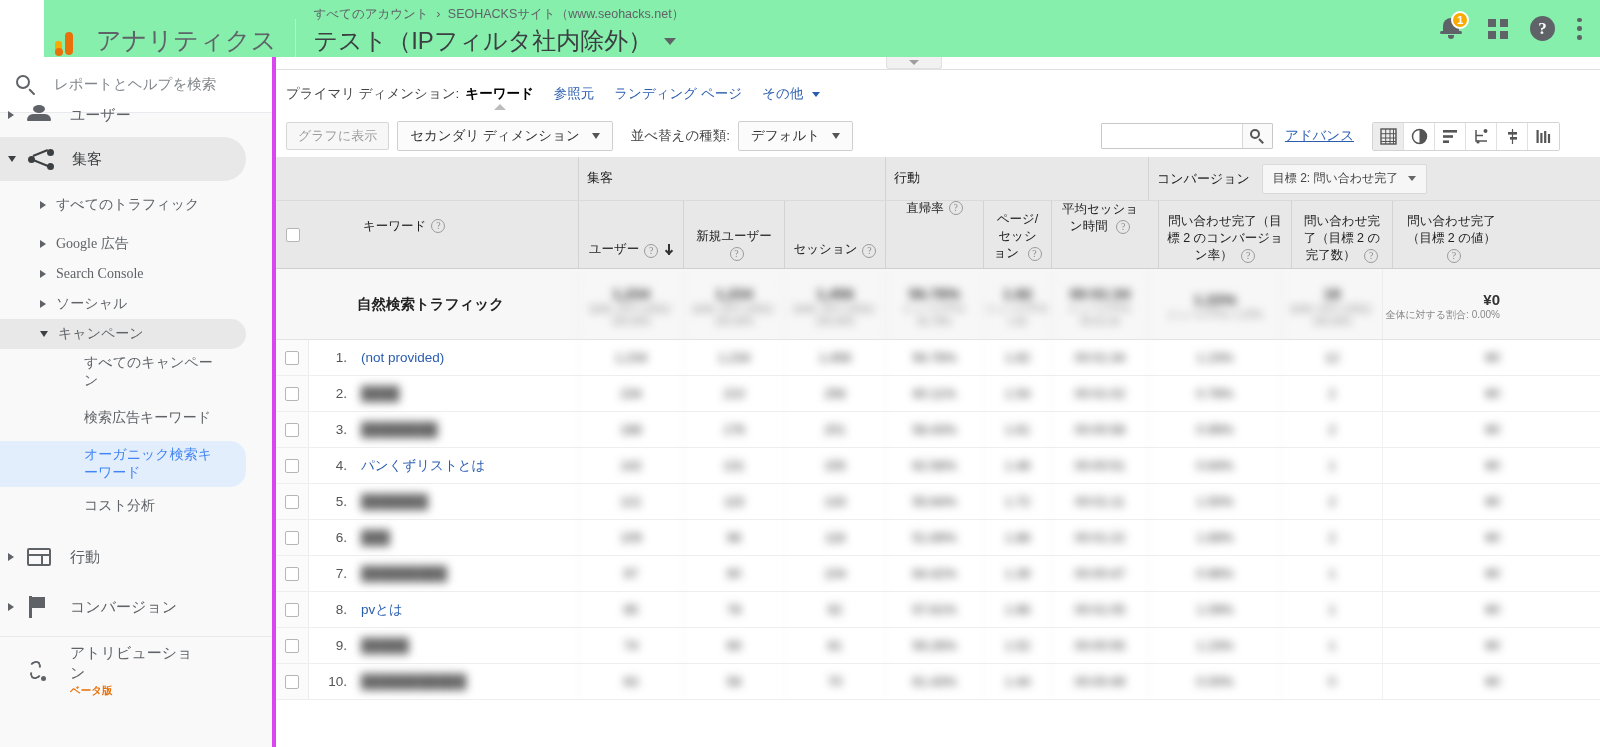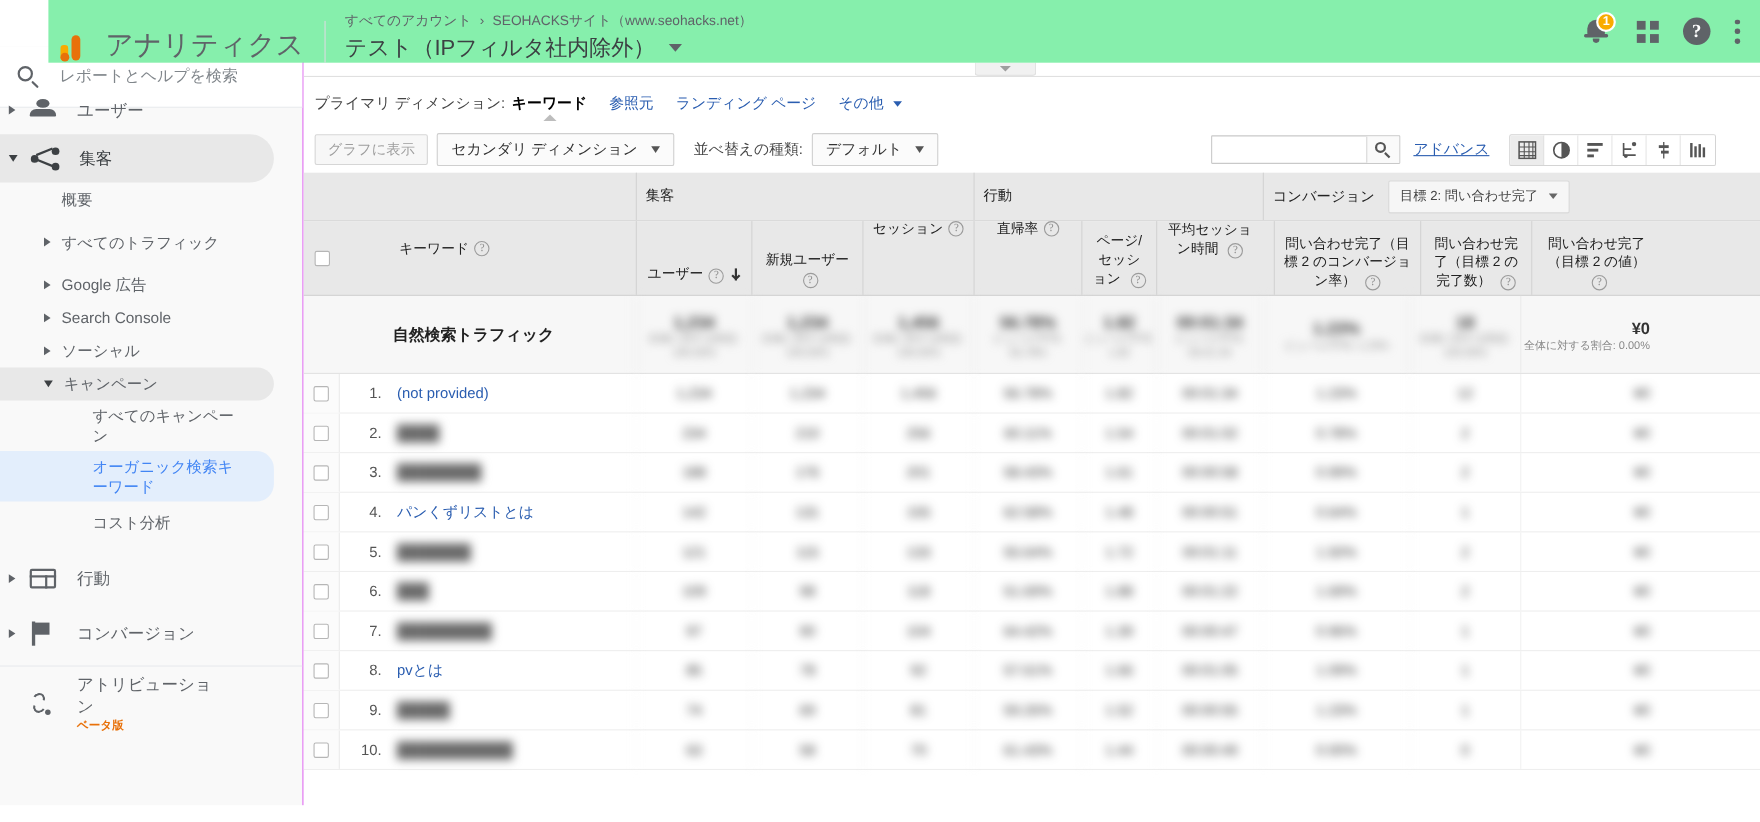--- a/index.html
+++ b/index.html
@@ -34,21 +34,21 @@
   }
   .brand-sep {
     width: 1px; height: 38px; background: #dadce0; margin-right: 18px; flex: none;
   }
   .acct-block { display: flex; flex-direction: column; justify-content: center; }
   .acct-crumb {
     font-size: 12.5px; color: #5f6368; white-space: nowrap; margin-bottom: 2px;
   }
   .acct-crumb .sepchar { margin: 0 4px; }
   .acct-title-row { display: flex; align-items: center; }
-  .acct-title { font-size: 20px; color: #3c4043; white-space: nowrap; }
+  .acct-title { font-size: 24px; color: #3c4043; white-space: nowrap; }
   .acct-caret {
     margin-left: 12px; width: 0; height: 0;
     border-left: 6px solid transparent; border-right: 6px solid transparent;
     border-top: 7px solid #5f6368;
   }
   .top-right {
     margin-left: auto; display: flex; align-items: center; gap: 22px;
     padding-right: 0px; height: 57px;
   }
   .ticon { position: relative; width: 26px; height: 26px; cursor: pointer; }
@@ -87,23 +87,24 @@
   .avatar {
     width: 46px; height: 46px; border-radius: 50%; background: #a1c2ea;
     position: relative; overflow: hidden; margin-left: 8px;
     margin-right: -14px;
   }
   .avatar .head { position: absolute; left: 14px; top: 9px; width: 18px; height: 18px; border-radius: 50%; background: #4285b4; }
   .avatar .torso { position: absolute; left: 6px; top: 30px; width: 34px; height: 22px; border-radius: 17px 17px 0 0; background: #4285b4; }
 
   
   .sidebar {
-    position: absolute; top: 42px; left: 0; width: 276px; height: 690px;
-    background: #f9f9f9; border-right: 1px solid #d946ef;
+    position: absolute; top: 57px; left: 0; width: 276px; height: 690px;
+    background: #f9f9f9; border-right: 4px solid #d946ef;
     overflow: hidden;
+    font-family: Liberation Serif, serif;
   }
   .search-row {
     height: 56px; display: flex; align-items: center; padding-left: 14px;
     border-bottom: 1px solid #e8eaed; background: #fff;
   }
   .search-ic { width: 24px; height: 24px; position: relative; margin-right: 16px; flex:none; }
   .search-ic .ring {
     position: absolute; left: 2px; top: 2px; width: 14px; height: 14px;
     border: 2px solid #5f6368; border-radius: 50%;
   }
@@ -416,24 +417,20 @@
         <span class="navicon ic-acq">
           <i class="l1"></i>
             <i class="l2"></i>
             <i class="dot1"></i>
             <i class="dot2"></i>
             <i class="dot3"></i>
         </span>
         <span class="label">集客</span>
       </div>
 
-      <div class="nav-item lvl2">
-        <span class="tri blank"></span>
-        <span class="txt">概要</span>
-      </div>
 
       <div class="nav-item lvl2 wrap2">
         <span class="tri right"></span>
         <span class="txt">すべてのトラフィック</span>
       </div>
 
       <div class="nav-item lvl2">
         <span class="tri right"></span>
         <span class="txt">Google 広告</span>
       </div>
@@ -450,20 +447,23 @@
 
       <div class="nav-item lvl2 active2">
         <span class="tri down"></span>
         <span class="txt">キャンペーン</span>
       </div>
 
       <div class="nav-item lvl3 two">
         <span class="txt">すべてのキャンペーン</span>
       </div>
 
+      <div class="nav-item lvl3 two">
+        <span class="txt">検索広告キーワード</span>
+      </div>
 
       <div class="nav-item lvl3 two selected">
         <span class="txt">オーガニック検索キーワード</span>
       </div>
 
       <div class="nav-item lvl3" style="margin-top:4px;">
         <span class="txt">コスト分析</span>
       </div>
 
       <div class="nav-item lvl1" style="margin-top:14px;">
@@ -632,21 +632,21 @@
               <i class="tipL"></i>
               <i class="tipR"></i>
             </span>
         </div>
         <div class="cell c-new" style="align-items:flex-end;padding-bottom:6px;">
           <span style="display:block;line-height:1.35;">
             <span class="hd-inner">新規ユーザー</span>
             <span class="qmark">?</span>
           </span>
         </div>
-        <div class="cell c-sess" style="align-items:flex-start;padding-bottom:10px;">
+        <div class="cell c-sess" style="align-items:flex-end;padding-bottom:10px;">
           <span class="hd-inner">セッション</span>
           <span class="qmark">?</span>
         </div>
         <div class="cell c-br" style="align-items:flex-start;padding-bottom:10px;">
           <span class="hd-inner">直帰率</span>
           <span class="qmark">?</span>
         </div>
         <div class="cell c-pps" style="align-items:flex-end;padding-bottom:6px;">
           <span style="display:block;line-height:1.35;">
             <span class="hd-inner">ページ/セッション</span>

